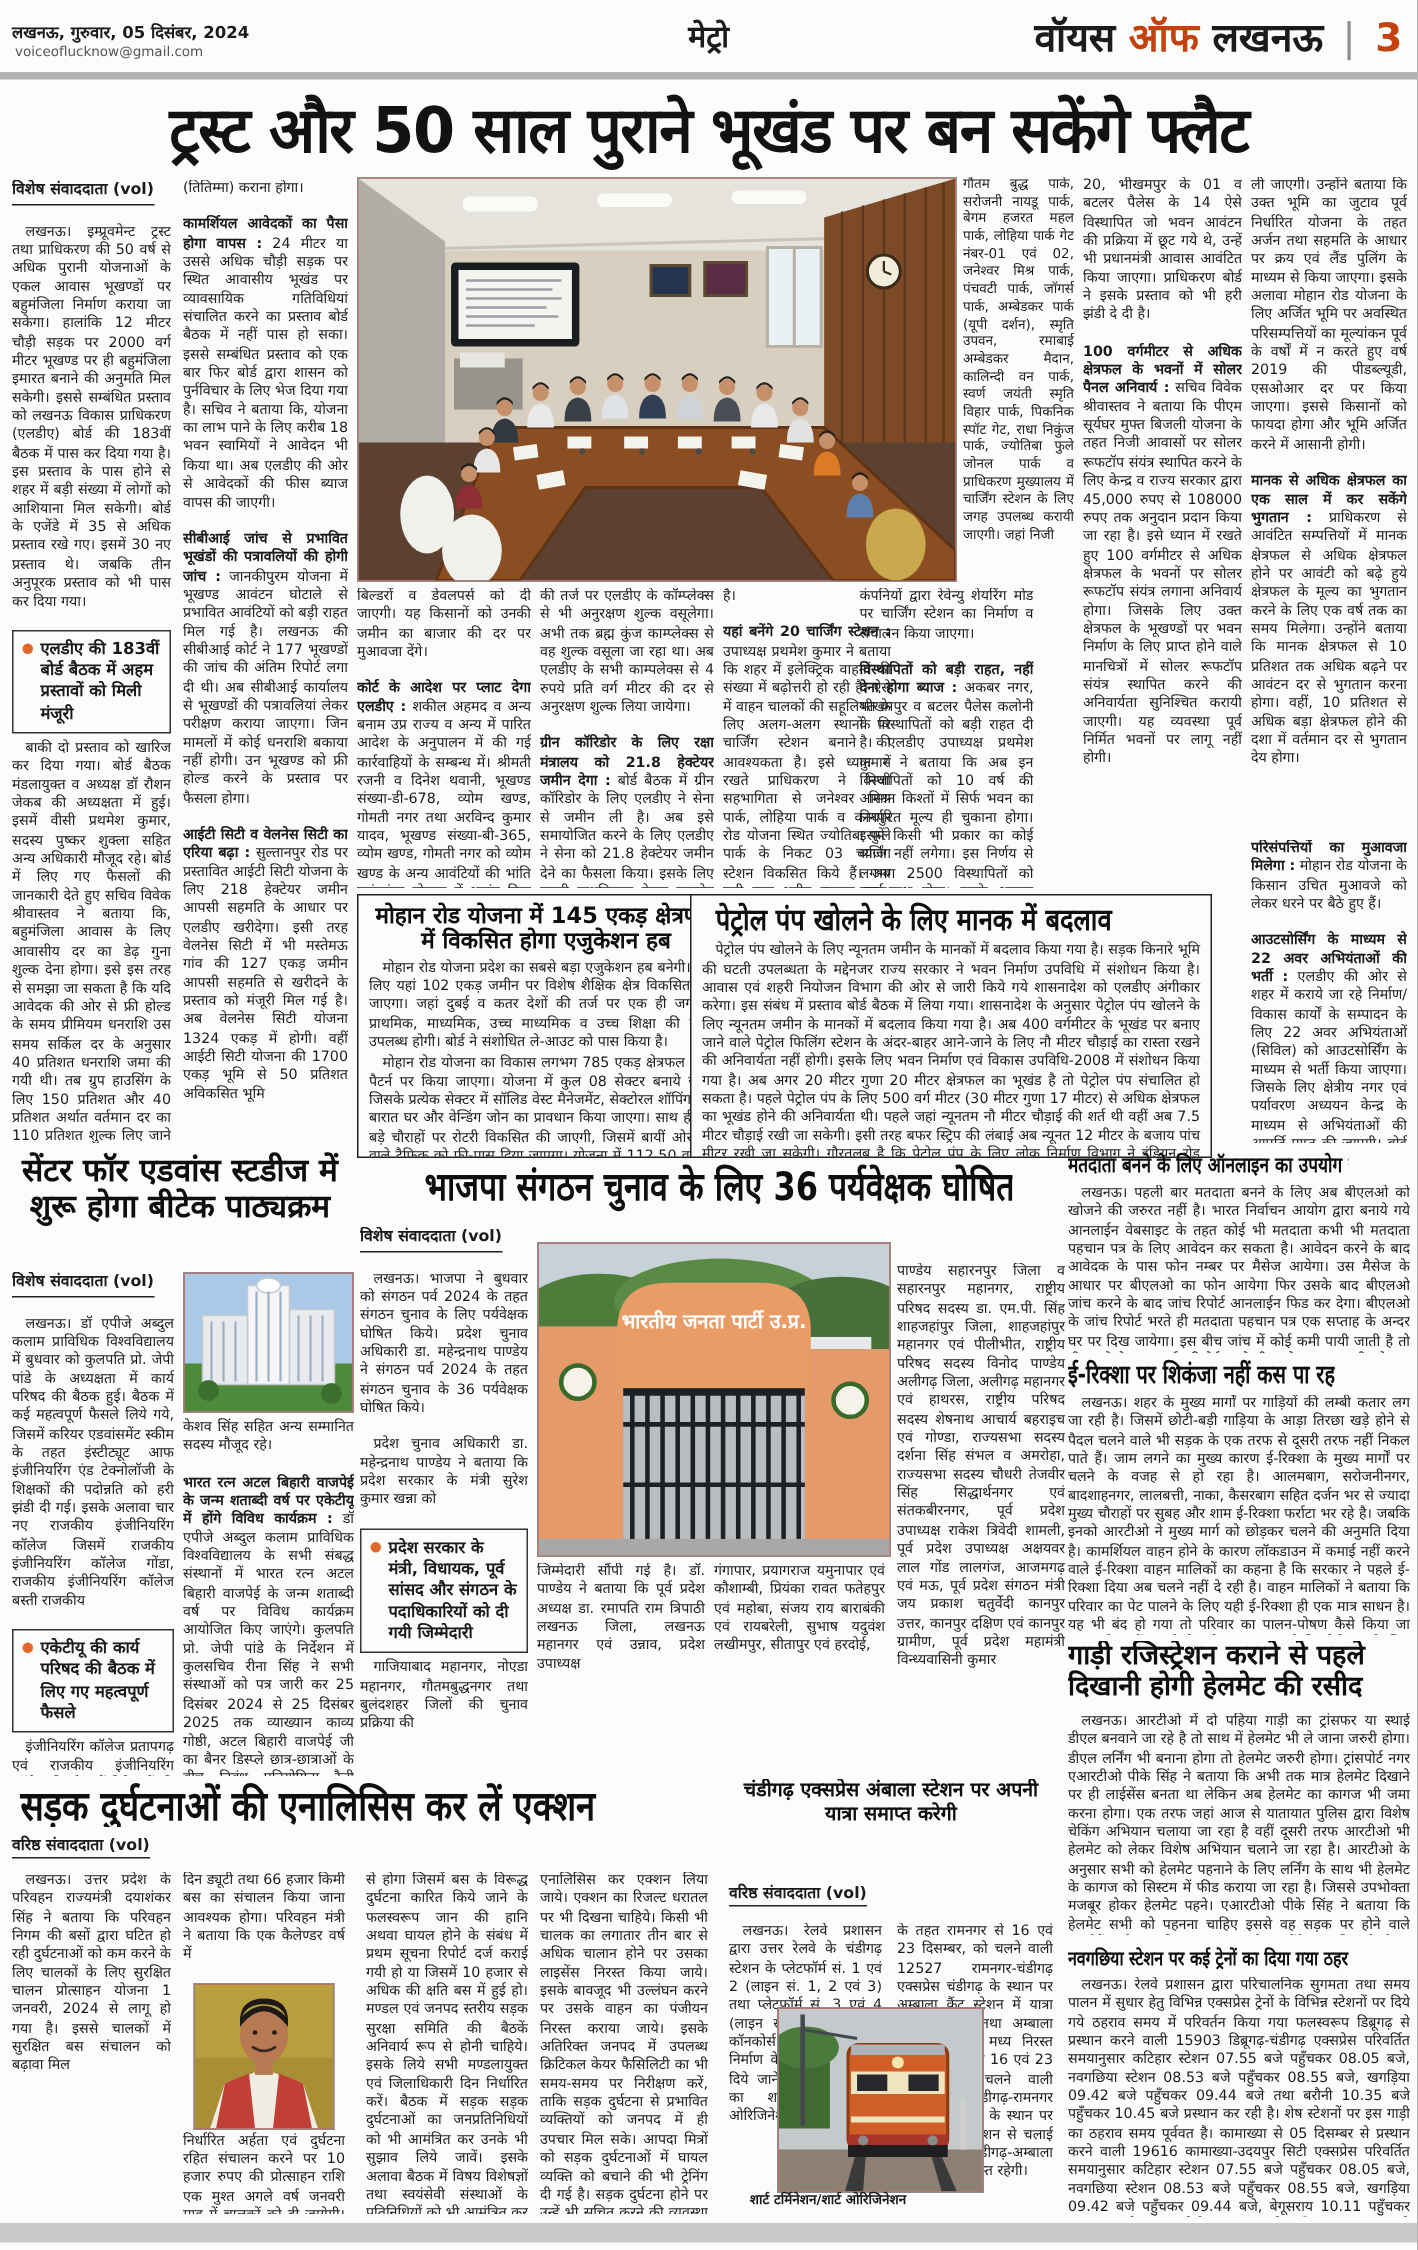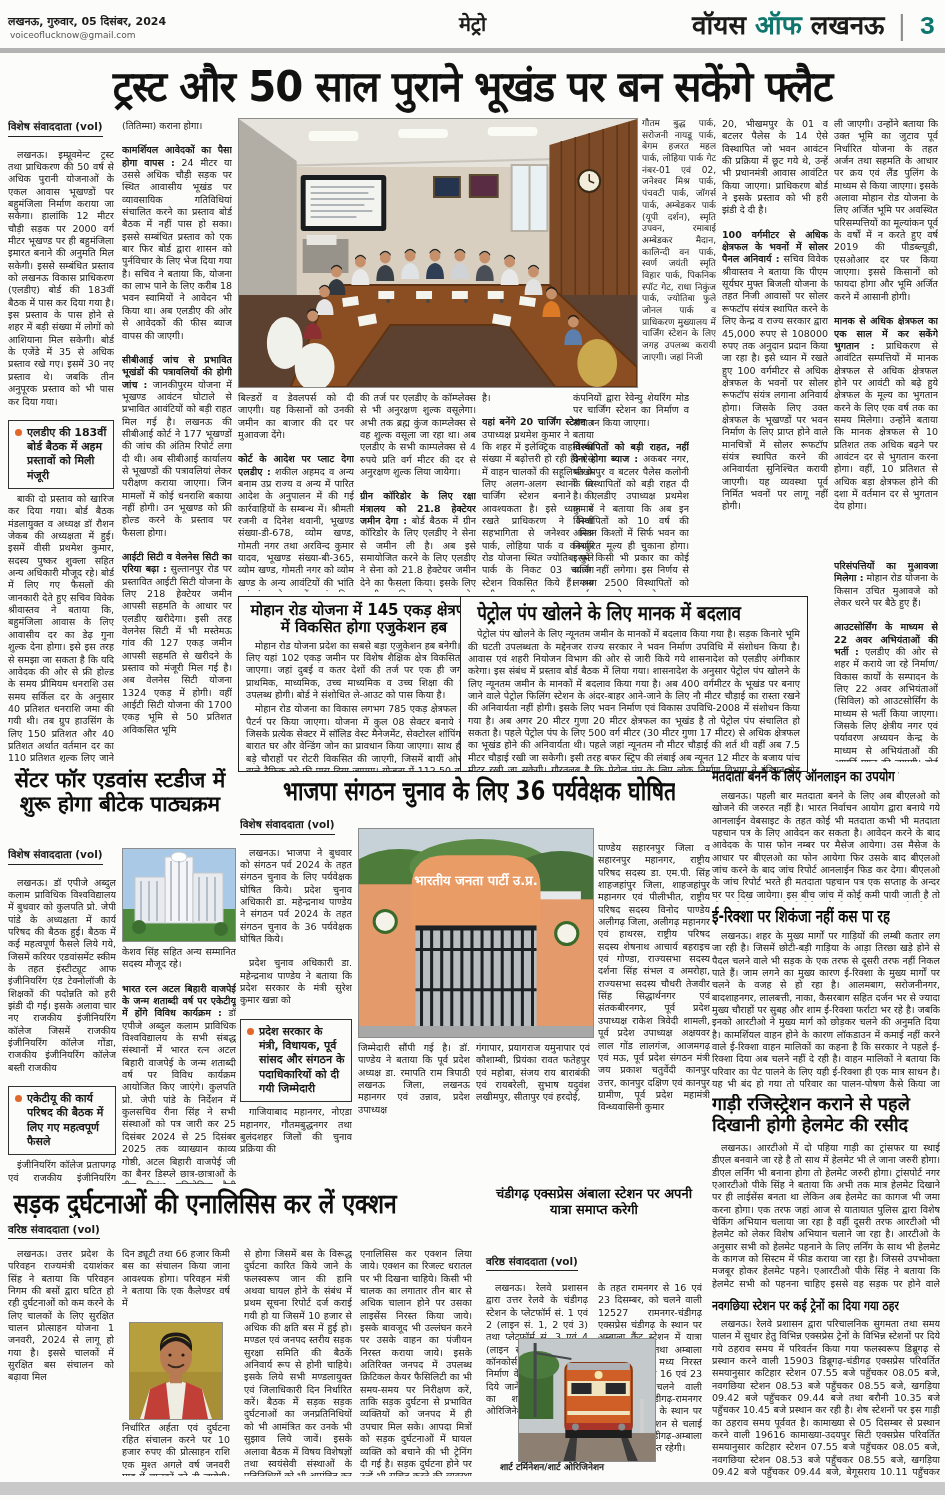--- a/index.html
+++ b/index.html
@@ -23,21 +23,21 @@
   .boxtext{font-size:9.5px;line-height:1.3;text-align:justify;}
   .boxtext p{margin:0 0 2px;text-indent:9px;}
   .h-banner{left:0;top:56px;width:945px;height:56px;font-size:42px;font-weight:bold;letter-spacing:-1px;
             text-align:center;white-space:nowrap;color:#121212;transform:scaleX(.96);transform-origin:center;overflow:visible;}
   .h-mid{font-weight:bold;color:#0e0e0e;text-align:center;overflow:hidden;}
   .cap{font-size:9px;font-weight:bold;text-align:center;line-height:1.2;}
   .grayrule{background:#b3b3b3;}
   .hdr-small{font-size:11px;font-weight:bold;}
   .hdr-email{font-size:9px;color:#555;}
   .mast{font-size:26px;font-weight:bold;white-space:nowrap;}
-  .mast .g{color:#0f766e;font-family:Liberation Mono, monospace;}
+  .mast .g{color:#c2410c;}
   .mast .sep{color:#8f8f8f;font-weight:normal;padding:0 4px;}
 </style>
 </head>
 <body>
 
 <div id="page">
 
   <div class="abs hdr-small" style="left:8px;top:13px;">लखनऊ, गुरुवार, 05 दिसंबर, 2024</div>
   <div class="abs hdr-email" style="left:10px;top:30px;">voiceoflucknow@gmail.com</div>
   <div class="abs" style="left:0;top:10px;width:945px;text-align:center;font-size:20px;font-weight:bold;">मेट्रो</div>

